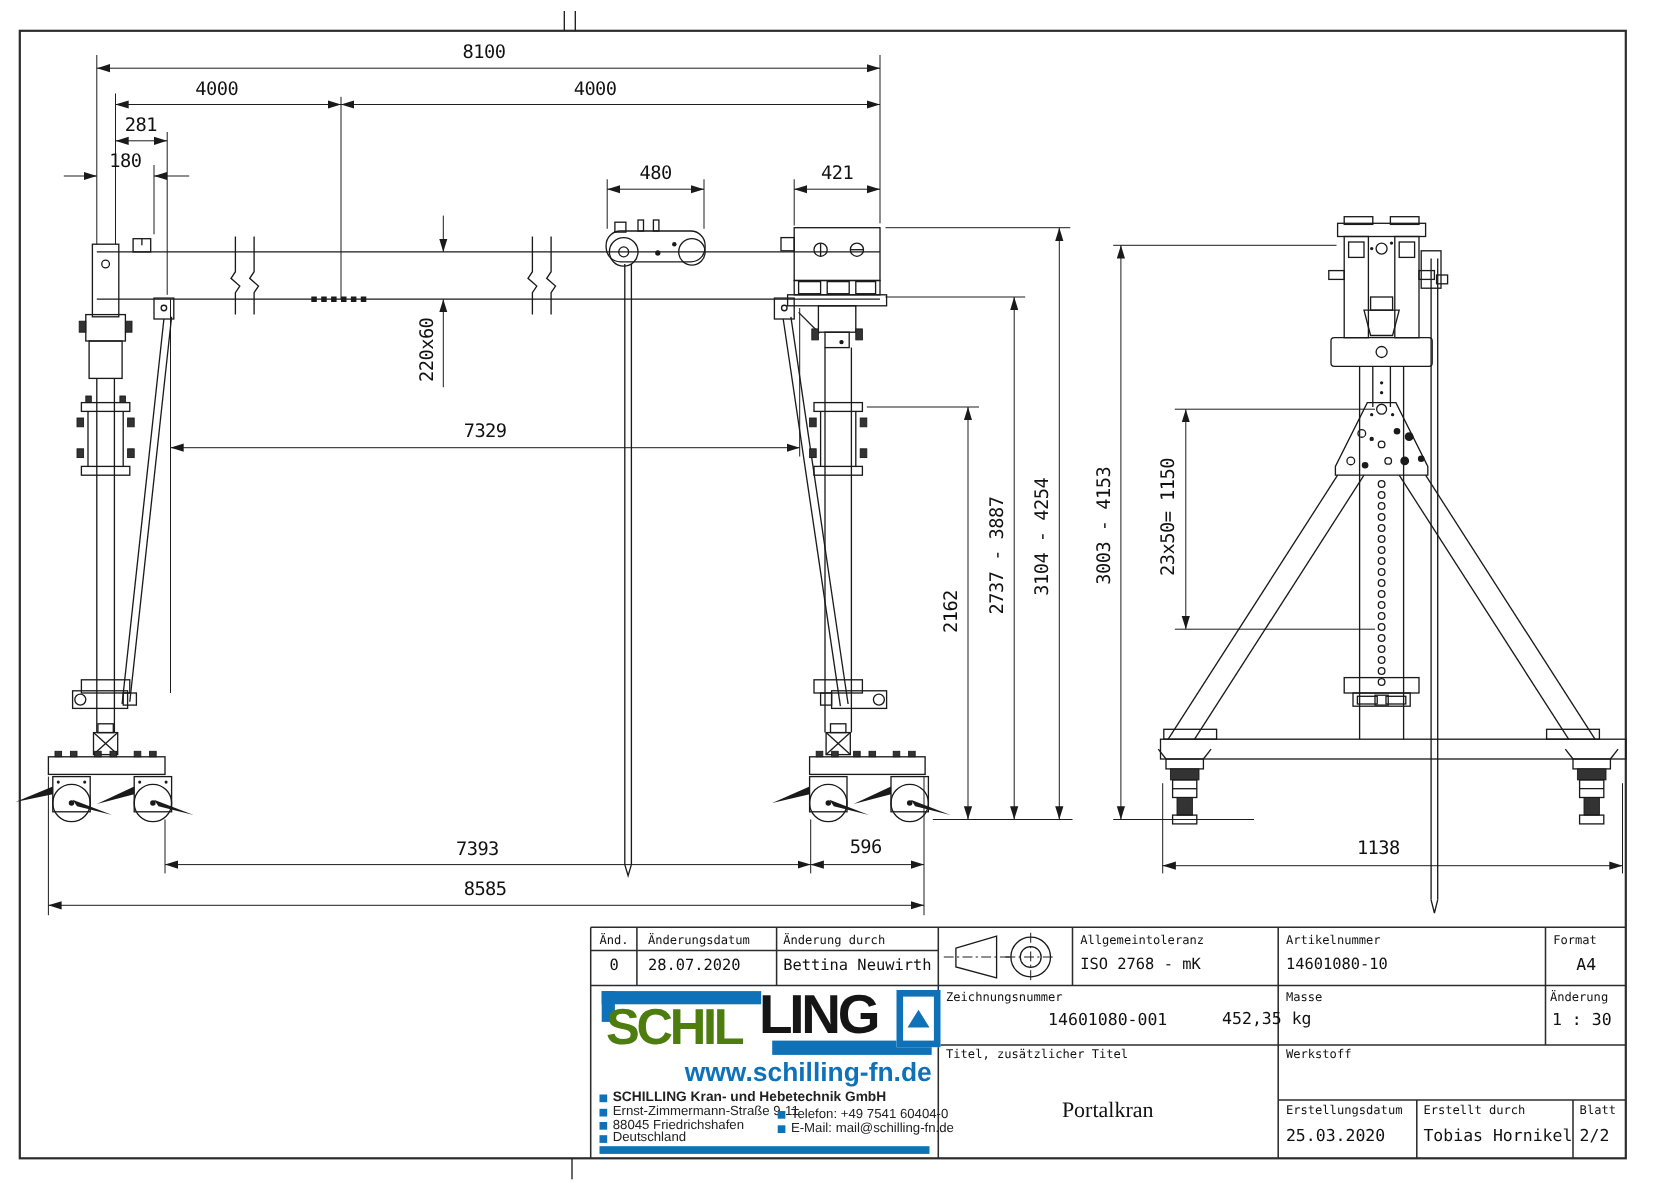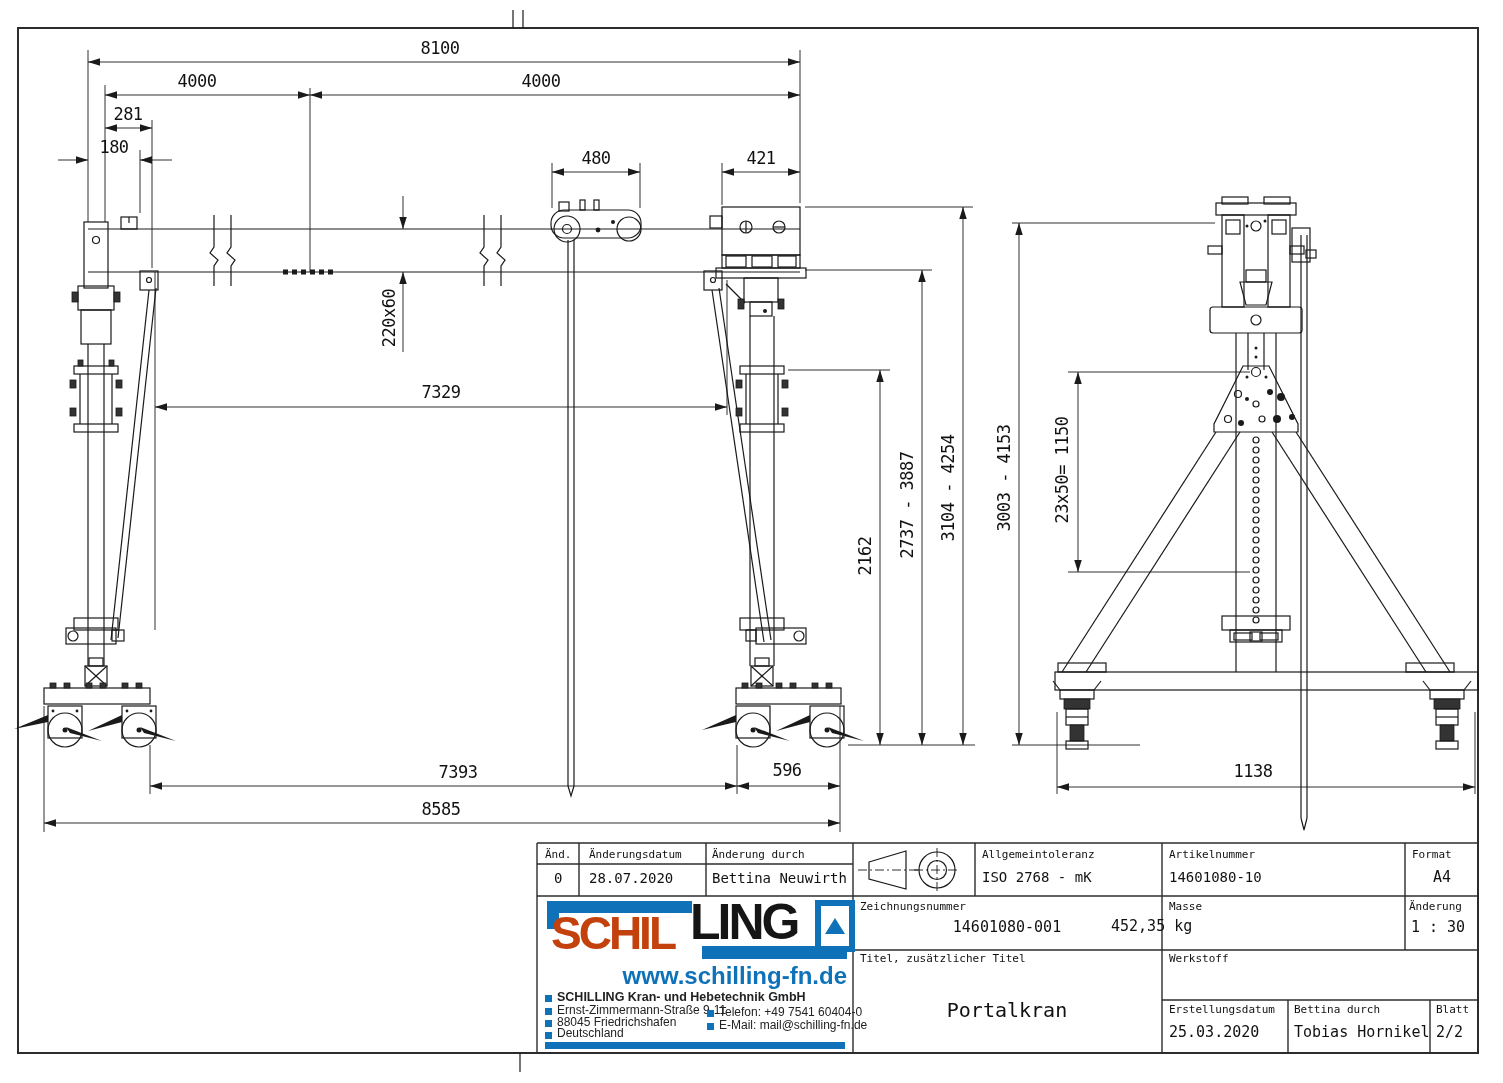--- a/index.html
+++ b/index.html
@@ -16,29 +16,29 @@
   .tbl { stroke:#2c2c2c; stroke-width:1.4; fill:none; }
 
   
   .dim { position:absolute; transform:translate(-50%,-50%); font-size:17px;
          letter-spacing:-0.5px; white-space:nowrap; color:#111; }
   .dim.rot { transform:translate(-50%,-50%) rotate(-90deg); }
 
   
   .tb-label { position:absolute; font-size:11px; white-space:nowrap; }
   .tb-value { position:absolute; font-size:14px; white-space:nowrap; }
-  .tb-value.big { font-size:20px; }
+  .tb-value.big { font-size:20px;font-family:Liberation Serif, serif; }
   .tb-value.md  { font-size:15px; }
   .center { transform:translateX(-50%); }
 
   
   .logo-box { position:absolute; left:537px; top:896px; width:316px; height:157px; }
   .blue { background:#0f72b8; position:absolute; }
   .logo-word1 { position:absolute; left:14px; top:14px; font-family:"Liberation Sans",sans-serif;
-                font-weight:bold; font-size:46px; line-height:1; letter-spacing:-3px; color:#c2410c; }
+                font-weight:bold; font-size:46px; line-height:1; letter-spacing:-3px; color:#4d7c0f; }
   .logo-word2 { position:absolute; left:153px; top:1px; font-family:"Liberation Sans",sans-serif;
                 font-weight:bold; font-size:50px; line-height:1; letter-spacing:-3px; color:#151515; }
   .tri-box { position:absolute; left:278px; top:4px; width:28px; height:40px; border:6px solid #0f72b8;
              display:flex; align-items:center; justify-content:center; background:#fff; }
   .tri { width:0; height:0; border-left:10px solid transparent; border-right:10px solid transparent;
          border-bottom:16px solid #0f72b8; }
   .logo-www { position:absolute; right:6px; top:66px; font-family:"Liberation Sans",sans-serif;
               font-weight:bold; font-size:24px; color:#0f72b8; }
   .addr { position:absolute; font-family:"Liberation Sans",sans-serif; font-size:12px; color:#222;
           white-space:nowrap; }
@@ -388,21 +388,21 @@
 <span class="dim" style="left:541px; top:81px">4000</span>
 <span class="dim" style="left:128px; top:114px">281</span>
 <span class="dim" style="left:114px; top:147px">180</span>
 <span class="dim" style="left:596px; top:158px">480</span>
 <span class="dim" style="left:761px; top:158px">421</span>
 <span class="dim rot" style="left:389px; top:318px">220x60</span>
 <span class="dim" style="left:441px; top:392px">7329</span>
 <span class="dim rot" style="left:865px; top:556px">2162</span>
 <span class="dim rot" style="left:907px; top:505px">2737 - 3887</span>
 <span class="dim rot" style="left:948px; top:488px">3104 - 4254</span>
-<span class="dim" style="left:458px; top:772px">7393</span>
+<span class="dim" style="left:434px; top:772px">7393</span>
 <span class="dim" style="left:787px; top:770px">596</span>
 <span class="dim" style="left:441px; top:809px">8585</span>
 
 <span class="dim rot" style="left:1004px; top:478px">3003 - 4153</span>
 <span class="dim rot" style="left:1062px; top:470px">23x50= 1150</span>
 <span class="dim" style="left:1253px; top:771px">1138</span>
 
 <span class="tb-label" style="left:545px; top:848px">Änd.</span>
 <span class="tb-label" style="left:589px; top:848px">Änderungsdatum</span>
 <span class="tb-label" style="left:712px; top:848px">Änderung durch</span>
@@ -424,21 +424,21 @@
 <span class="tb-label" style="left:1409px; top:900px">Änderung</span>
 <span class="tb-value md center" style="left:1438px; top:918px">1 : 30</span>
 
 <span class="tb-label" style="left:860px; top:952px">Titel, zusätzlicher Titel</span>
 <span class="tb-value big center" style="left:1007px; top:998px">Portalkran</span>
 <span class="tb-label" style="left:1169px; top:952px">Werkstoff</span>
 <span class="tb-value" style="left:1169px; top:972px"></span>
 
 <span class="tb-label" style="left:1169px; top:1003px">Erstellungsdatum</span>
 <span class="tb-value md" style="left:1169px; top:1023px">25.03.2020</span>
-<span class="tb-label" style="left:1294px; top:1003px">Bettina durch</span>
+<span class="tb-label" style="left:1294px; top:1003px">Erstellt durch</span>
 <span class="tb-value md" style="left:1294px; top:1023px">Tobias Hornikel</span>
 <span class="tb-label" style="left:1436px; top:1003px">Blatt</span>
 <span class="tb-value md" style="left:1436px; top:1023px">2/2</span>
 
 <div class="logo-box">
   <div class="blue" style="left:10px; top:5px; width:145px; height:12px"></div>
   <div class="blue" style="left:10px; top:5px; width:12px; height:28px"></div>
   <div class="logo-word1">SCHIL</div>
   <div class="logo-word2">LING</div>
   <div class="blue" style="left:165px; top:50px; width:145px; height:13px"></div>

